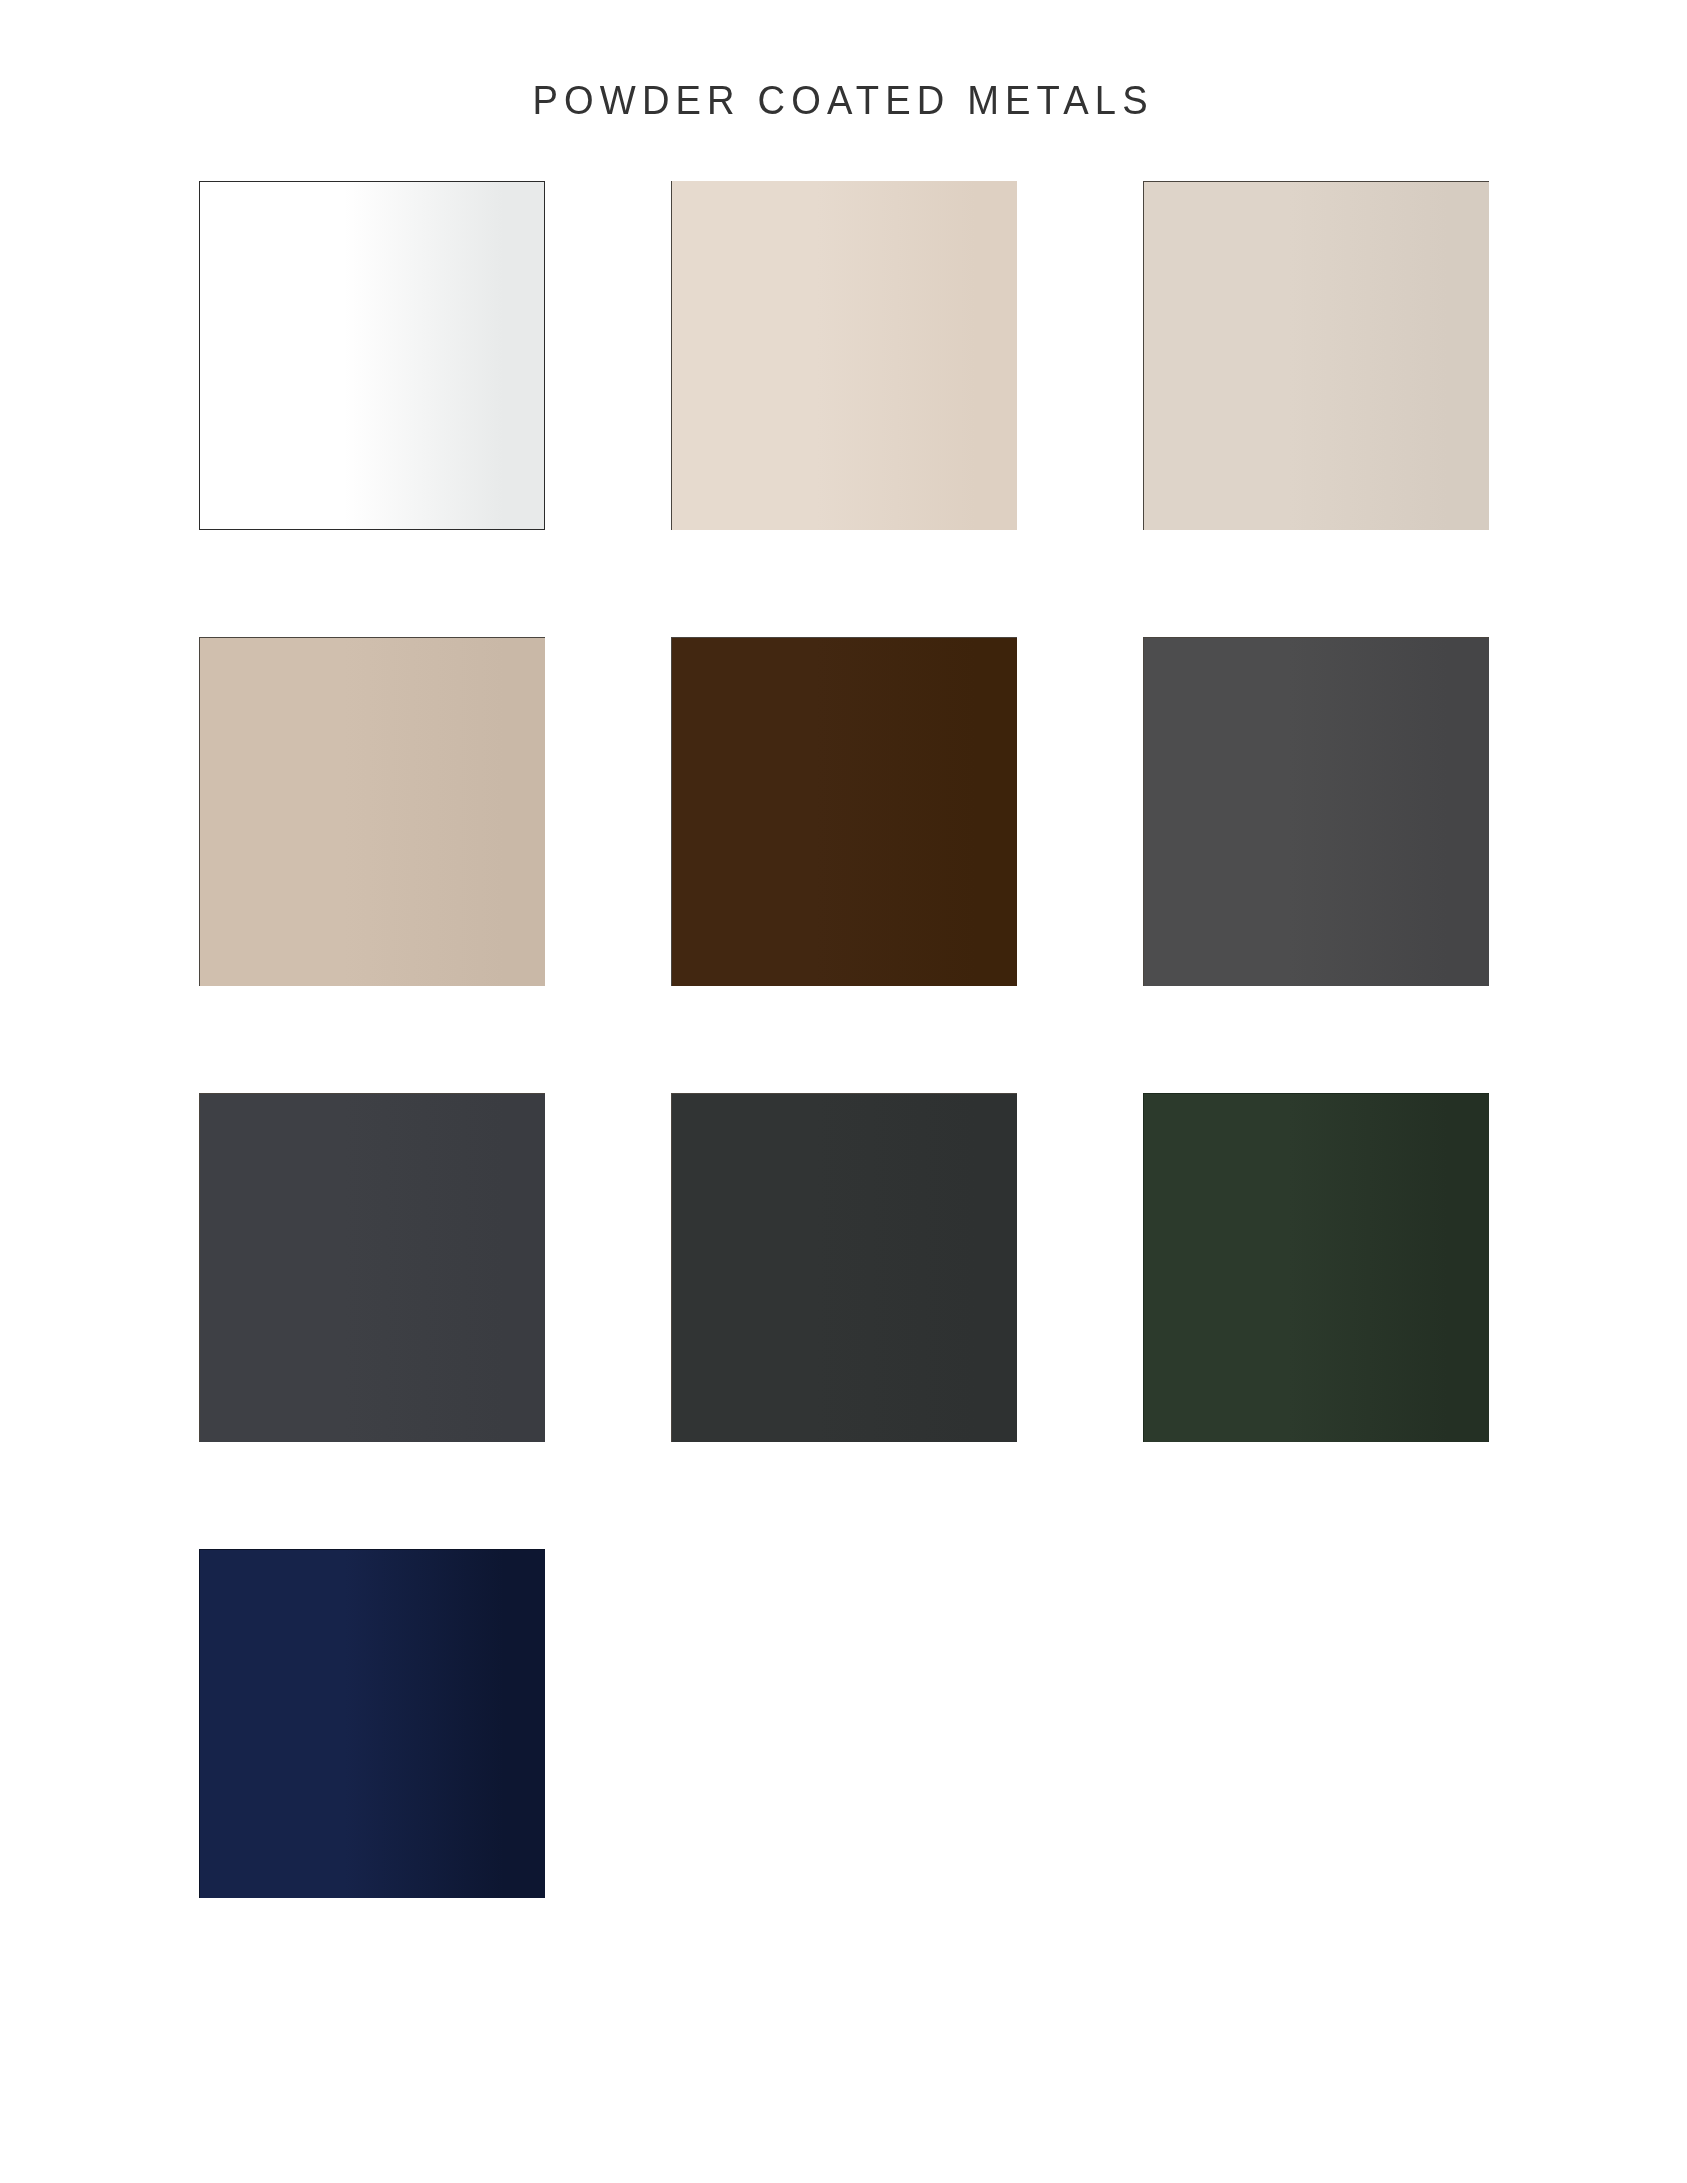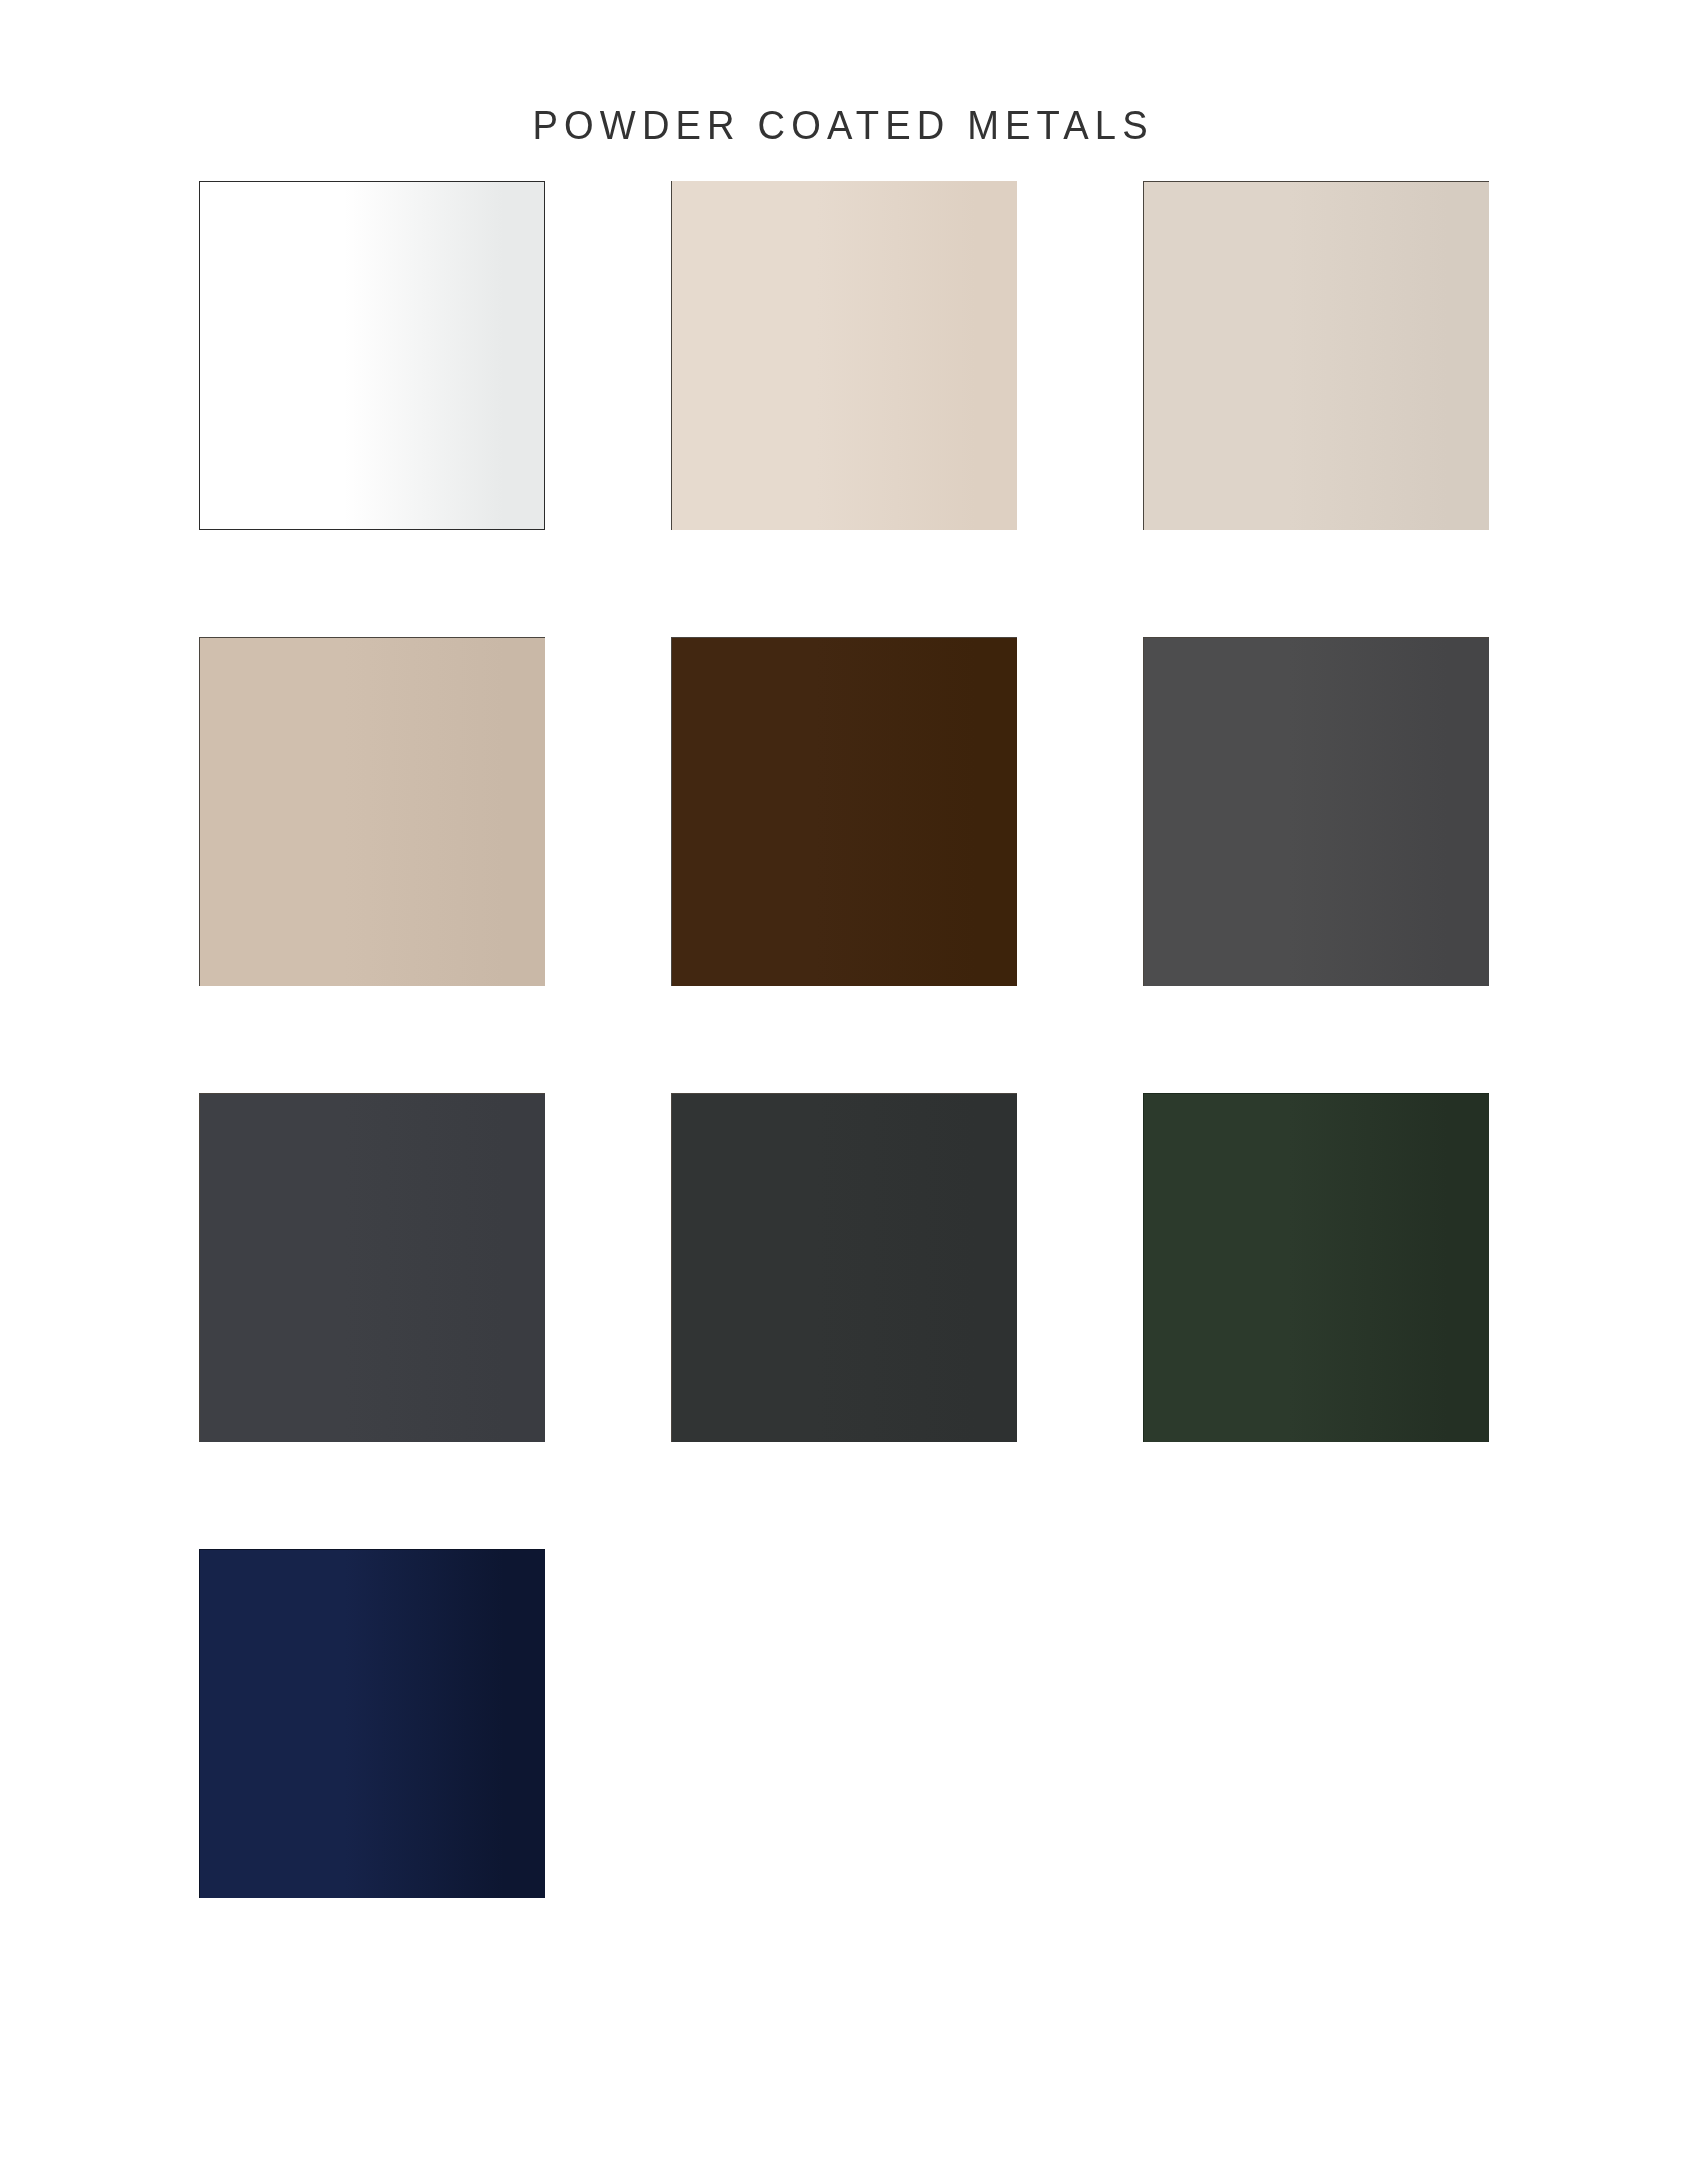--- a/index.html
+++ b/index.html
@@ -22,21 +22,21 @@
     top: 0;
     left: 0;
     width: 1687px;
     height: 2183px;
     background: #ffffff;
   }
 
   
   .title-wrap {
     position: absolute;
-    top: 78px;
+    top: 53px;
     left: 0;
     width: 1687px;
     text-align: center;
   }
 
   .title {
     display: inline-block;
     font-family: "Liberation Sans", sans-serif;
     font-size: 41px;
     font-weight: 300;

